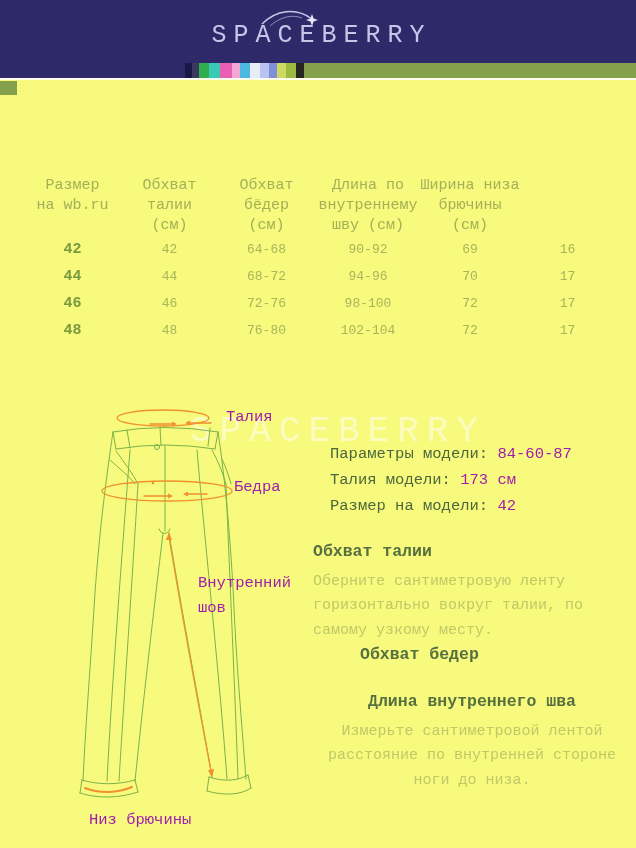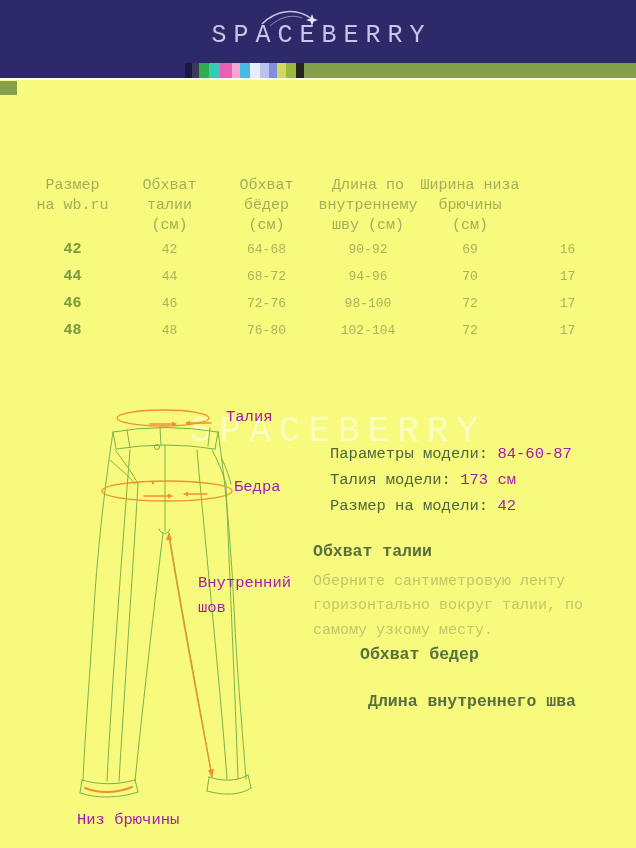--- a/index.html
+++ b/index.html
@@ -47,21 +47,21 @@
     position:absolute;left:190px;top:411px;
     color:rgba(255,255,255,.52);font-size:36px;letter-spacing:8px;font-weight:400;
     white-space:nowrap;z-index:1;
   }
   
   .pants-svg{position:absolute;left:70px;top:403px;z-index:2;}
   .diag-label{position:absolute;color:#a21caf;font-size:15.5px;z-index:3;}
   .lbl-waist{left:226px;top:408px;}
   .lbl-hips{left:234px;top:478px;}
   .lbl-inseam{left:198px;top:571px;white-space:pre-line;line-height:25px;}
-  .lbl-hem{left:77px;top:811px;}
+  .lbl-hem{left:89px;top:811px;}
   
   .model-info{position:absolute;left:313px;top:441px;z-index:3;}
   .mi-row{font-size:15.5px;line-height:26px;}
   .mi-label{color:#4c673d;font-weight:500;margin-left:17px;}
   .mi-value{color:#a21caf;}
   
   .section{position:absolute;left:313px;width:318px;z-index:3;}
   .sec-0{top:542px;} .sec-1{top:645px;margin-left:47px;} .sec-2{top:692px;text-align:center;}
   .sec-title{color:#56713f;font-size:16.5px;font-weight:600;margin:0 0 9px 0;}
   .sec-text{color:#c0c968;font-size:15px;line-height:1.62;margin:0;}
@@ -237,15 +237,16 @@
 
   <div class="section sec-0">
     <h3 class="sec-title">Обхват талии</h3>
     <p class="sec-text">Оберните сантиметровую ленту горизонтально вокруг талии, по самому узкому месту.</p>
   </div>
   <div class="section sec-1">
     <h3 class="sec-title">Обхват бедер</h3>
   </div>
   <div class="section sec-2">
     <h3 class="sec-title">Длина внутреннего шва</h3>
+    <p class="sec-text">Измерьте сантиметровой лентой расстояние по внутренней стороне ноги до низа.</p>
   </div>
 
 </div>
 
 </body></html>

